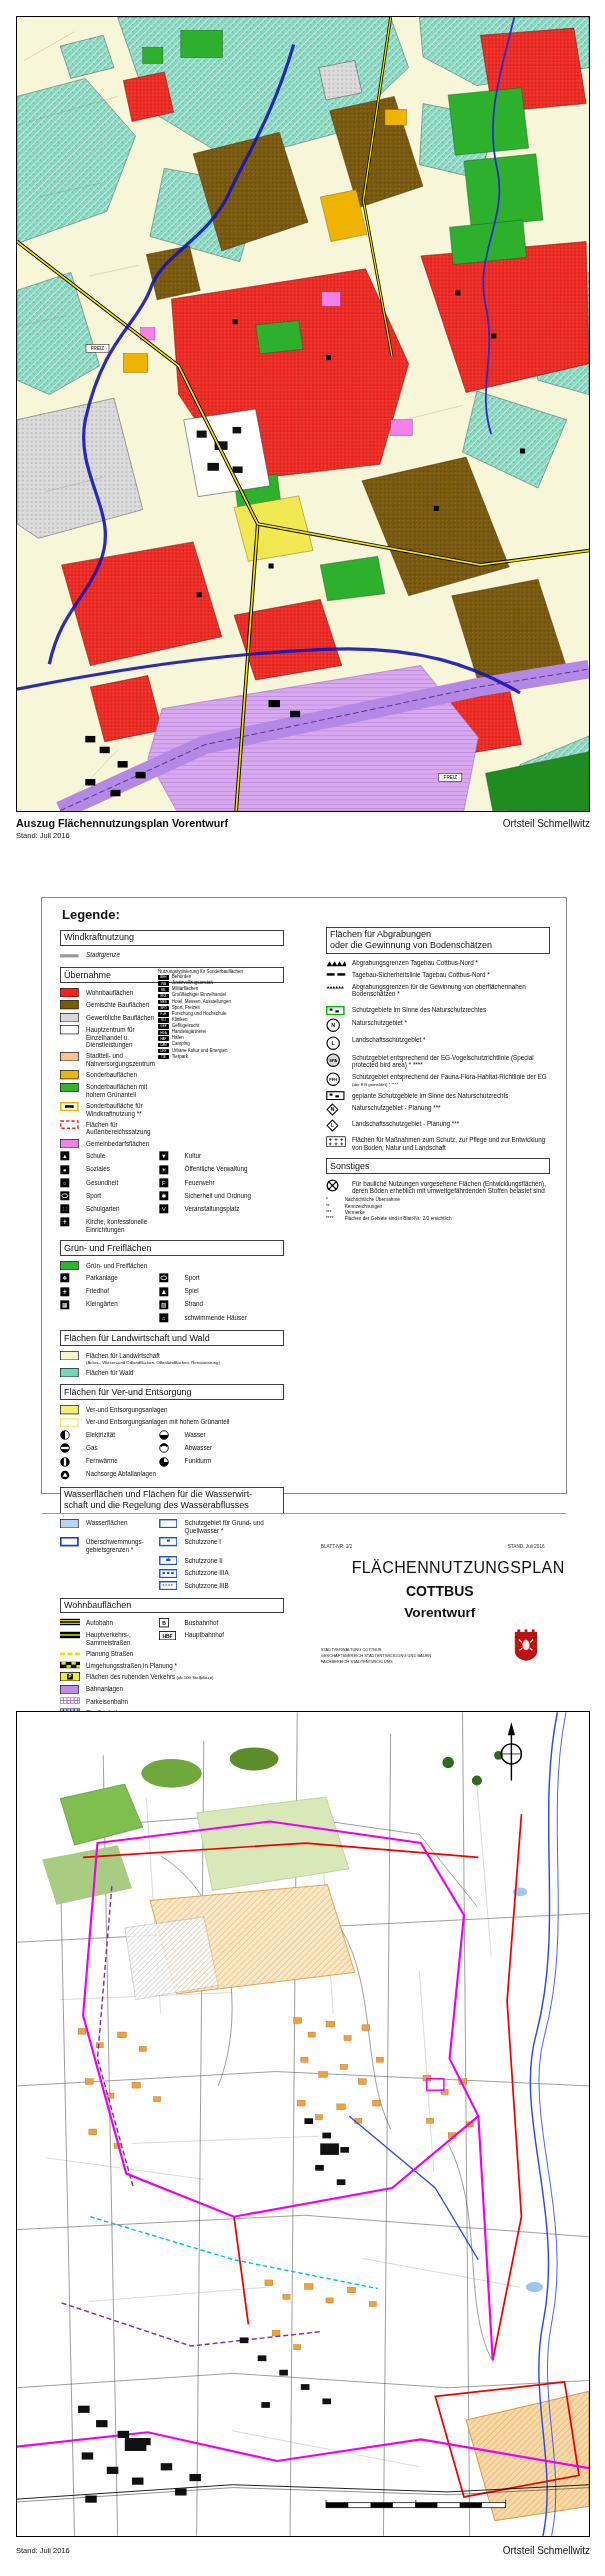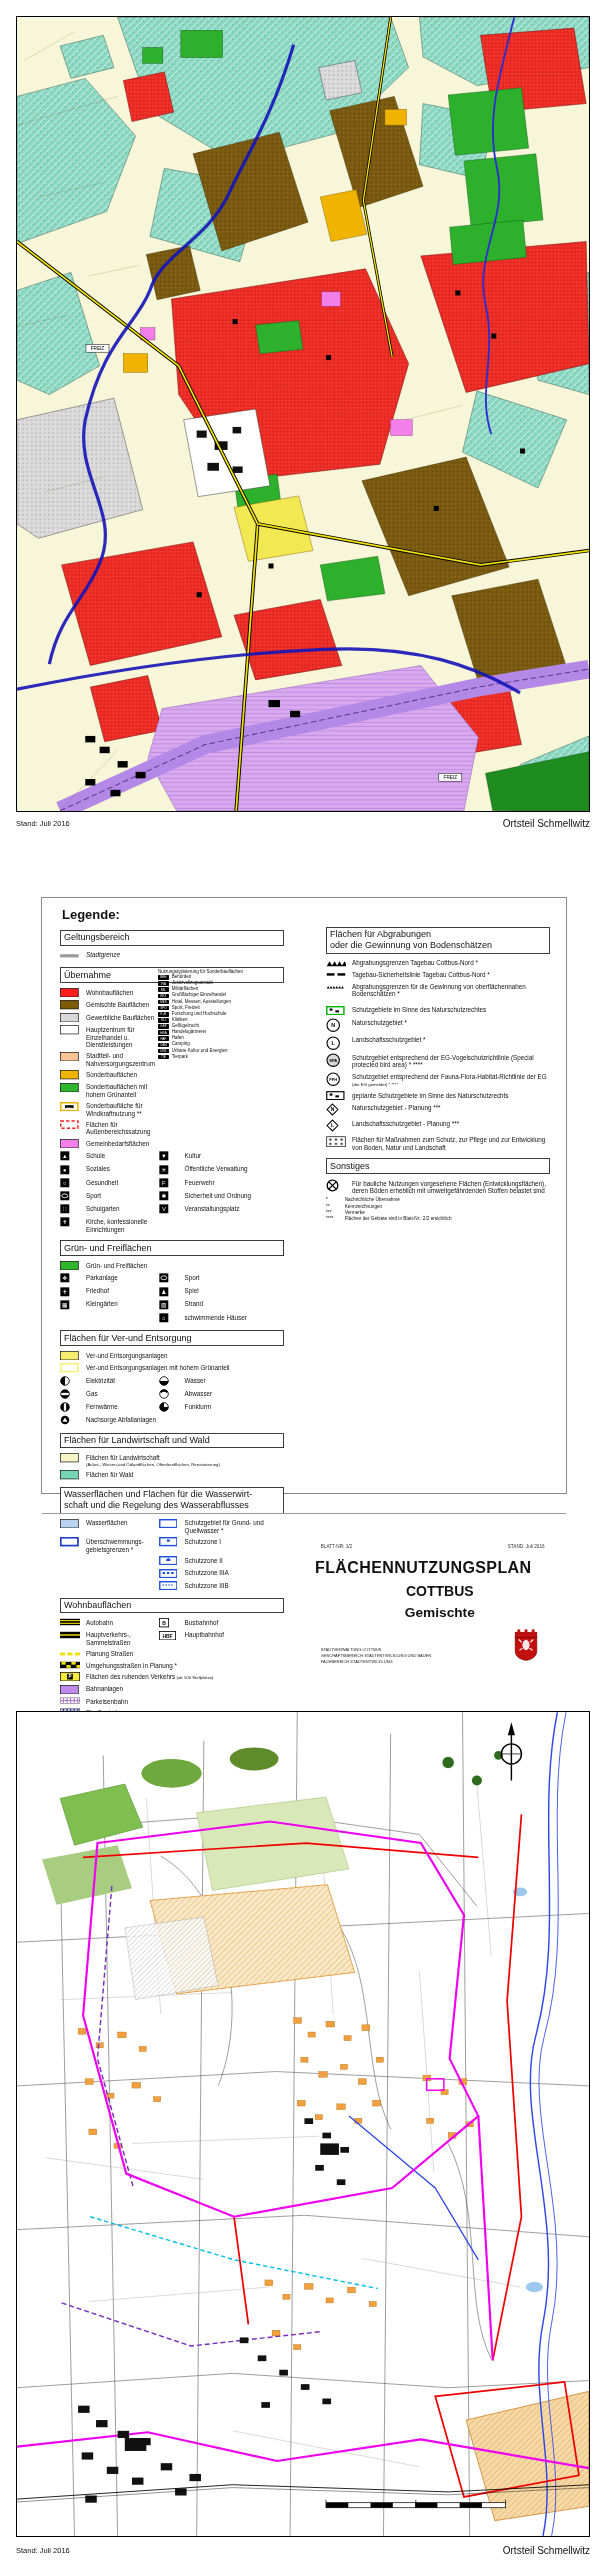--- a/index.html
+++ b/index.html
@@ -49,21 +49,21 @@
   .side-item .slbl{font-size:4.5px;line-height:1.1;}
   .fnrow{display:flex;margin-bottom:1.4px;}
   .fnstar{flex:0 0 18.7px;font-size:4.7px;}
   .fnlbl{font-size:4.7px;}
   #titleblock{
     position:absolute;left:0px;right:0px;top:615px;bottom:0px;border-top:0.7px solid #9a9a9a;
   }
   #tb-inner{position:absolute;left:273px;right:1.4px;top:0;bottom:0;}
   #tb-blatt{position:absolute;left:5.8px;top:30px;font-size:4.7px;color:#333;}
   #tb-stand{position:absolute;right:20px;top:30px;font-size:4.7px;color:#333;}
-  #tb-title1{position:absolute;left:0;right:0;top:45px;text-align:left;font-size:16px;font-weight:bold;letter-spacing:0.4px;}
+  #tb-title1{position:absolute;left:0;right:0;top:45px;text-align:right;font-size:16px;font-weight:normal;letter-spacing:0.4px;}
   #tb-title2{position:absolute;left:0;right:0;top:69px;text-align:center;font-size:14px;font-weight:bold;}
   #tb-title3{position:absolute;left:0;right:0;top:91px;text-align:center;font-size:13.7px;font-weight:bold;}
   .tb-agency{position:absolute;left:5.8px;font-size:4px;color:#222;}
   #tb-crest{position:absolute;right:26px;top:114px;}
 </style>
 </head>
 <body>
 
 <div id="map1-frame" class="map-frame">
 <svg width="572" height="794" viewBox="0 0 796 1104">
@@ -217,29 +217,30 @@
     <text x="112" y="463.5" font-size="6.5" text-anchor="middle">FREIZ</text>
   </g>
   <g>
     <rect x="587" y="1052" width="32" height="11" fill="#fff" stroke="#000" stroke-width="0.7"></rect>
     <text x="603" y="1060.5" font-size="6.5" text-anchor="middle">FREIZ</text>
   </g>
 </svg>
 </div>
 
 <div id="caption1" class="caption">
+  <div class="cap-title">Auszug Flächennutzungsplan Vorentwurf</div>
   <div class="cap-corner">Ortsteil Schmellwitz</div>
   <div class="cap-sub">Stand: Juli 2016</div>
 </div>
 
 <div id="legend-page">
   <div id="legend-title">Legende:</div>
   <div id="legend-left" class="lcol">
       <div class="sec">
-        <div class="sec-head">Geltungsbereich</div>
+        <div class="sec-head">Windkraftnutzung</div>
         <div class="lrow">
           <div class="cell one">
             <span class="sw">
               <svg width="18.7" height="9.3" viewBox="0 0 26 13">
                 <rect x="0" y="4.5" width="26" height="4.5" fill="#9a9a9a"></rect>
               </svg>
             </span>
             <span class="lbl it">Stadtgrenze</span>
           </div>
         </div>
@@ -598,20 +599,43 @@
               <svg width="10" height="10" viewBox="0 0 14 14">
                 <rect x="0.5" y="0.5" width="12.5" height="12.5" fill="#000"></rect>
                 <text x="6.7" y="9.6" font-size="8" fill="#fff" text-anchor="middle">⌂</text>
               </svg>
             </span>
             <span class="lbl">schwimmende Häuser</span>
           </div>
         </div>
       </div>
       <div class="sec">
+        <div class="sec-head">Flächen für Landwirtschaft und Wald</div>
+        <div class="lrow">
+          <div class="cell one">
+            <span class="sw">
+              <svg width="18.7" height="9.3" viewBox="0 0 26 13">
+                <rect x="0.5" y="0.5" width="25" height="12" fill="#F8F5C8" stroke="#000" stroke-width="0.9"></rect>
+              </svg>
+            </span>
+            <span class="lbl">Flächen für Landwirtschaft<span class="subline">(Acker-, Wiesen-und Ödlandflächen, Offenlandflächen, Renaturierung)</span></span>
+          </div>
+        </div>
+        <div class="lrow">
+          <div class="cell one">
+            <span class="sw">
+              <svg width="18.7" height="9.3" viewBox="0 0 26 13">
+                <rect x="0.5" y="0.5" width="25" height="12" fill="#74D6B4" stroke="#000" stroke-width="0.9"></rect>
+              </svg>
+            </span>
+            <span class="lbl">Flächen für Wald</span>
+          </div>
+        </div>
+      </div>
+      <div class="sec">
         <div class="sec-head">Flächen für Ver-und Entsorgung</div>
         <div class="lrow">
           <div class="cell one">
             <span class="sw">
               <svg width="18.7" height="9.3" viewBox="0 0 26 13">
                 <rect x="0.5" y="0.5" width="25" height="12" fill="#F5EE6E" stroke="#000" stroke-width="0.9"></rect>
               </svg>
             </span>
             <span class="lbl">Ver-und Entsorgungsanlagen</span>
           </div>
@@ -691,43 +715,20 @@
         </div>
         <div class="lrow">
           <div class="cell one">
             <span class="sw">
               <svg width="10" height="10" viewBox="0 0 14 14">
                 <circle cx="7" cy="7" r="6" fill="#000"></circle>
                 <path d="M7,3.5 L10.5,9.5 L3.5,9.5 Z" fill="#fff"></path>
               </svg>
             </span>
             <span class="lbl">Nachsorge Abfallanlagen</span>
-          </div>
-        </div>
-      </div>
-      <div class="sec">
-        <div class="sec-head">Flächen für Landwirtschaft und Wald</div>
-        <div class="lrow">
-          <div class="cell one">
-            <span class="sw">
-              <svg width="18.7" height="9.3" viewBox="0 0 26 13">
-                <rect x="0.5" y="0.5" width="25" height="12" fill="#F8F5C8" stroke="#000" stroke-width="0.9"></rect>
-              </svg>
-            </span>
-            <span class="lbl">Flächen für Landwirtschaft<span class="subline">(Acker-, Wiesen-und Ödlandflächen, Offenlandflächen, Renaturierung)</span></span>
-          </div>
-        </div>
-        <div class="lrow">
-          <div class="cell one">
-            <span class="sw">
-              <svg width="18.7" height="9.3" viewBox="0 0 26 13">
-                <rect x="0.5" y="0.5" width="25" height="12" fill="#74D6B4" stroke="#000" stroke-width="0.9"></rect>
-              </svg>
-            </span>
-            <span class="lbl">Flächen für Wald</span>
           </div>
         </div>
       </div>
       <div class="sec">
         <div class="sec-head">Wasserflächen und Flächen für die Wasserwirt-<br>schaft und die Regelung des Wasserabflusses</div>
         <div class="lrow">
           <div class="cell half1">
             <span class="sw">
               <svg width="18.7" height="9.3" viewBox="0 0 26 13">
                 <rect x="0.5" y="0.5" width="25" height="12" fill="#B8D4F0" stroke="#000" stroke-width="0.9"></rect>
@@ -1119,21 +1120,21 @@
         </div>
       </div>
     </div>
 
   <div id="titleblock">
     <div id="tb-inner">
       <div id="tb-blatt">BLATT-NR: 1/2</div>
       <div id="tb-stand">STAND: Juli 2016</div>
       <div id="tb-title1">FLÄCHENNUTZUNGSPLAN</div>
       <div id="tb-title2">COTTBUS</div>
-      <div id="tb-title3">Gemischte</div>
+      <div id="tb-title3">Vorentwurf</div>
       <div class="tb-agency" style="top:133px">STADTVERWALTUNG COTTBUS</div>
       <div class="tb-agency" style="top:139px">GESCHÄFTSBEREICH STADTENTWICKLUNG UND BAUEN</div>
       <div class="tb-agency" style="top:145px">FACHBEREICH STADTENTWICKLUNG</div>
       <div id="tb-crest">
         <svg width="26" height="33" viewBox="0 0 36 46">
           <path d="M3,12 L33,12 L33,32 C33,40 26,44 18,45 C10,44 3,40 3,32 Z" fill="#C40F0F" stroke="#7a0707" stroke-width="1"></path>
           <rect x="3" y="6" width="30" height="7" fill="#C40F0F" stroke="#7a0707" stroke-width="1"></rect>
           <rect x="6" y="2" width="4" height="5" fill="#C40F0F"></rect>
             <rect x="16" y="2" width="4" height="5" fill="#C40F0F"></rect>
             <rect x="26" y="2" width="4" height="5" fill="#C40F0F"></rect>

